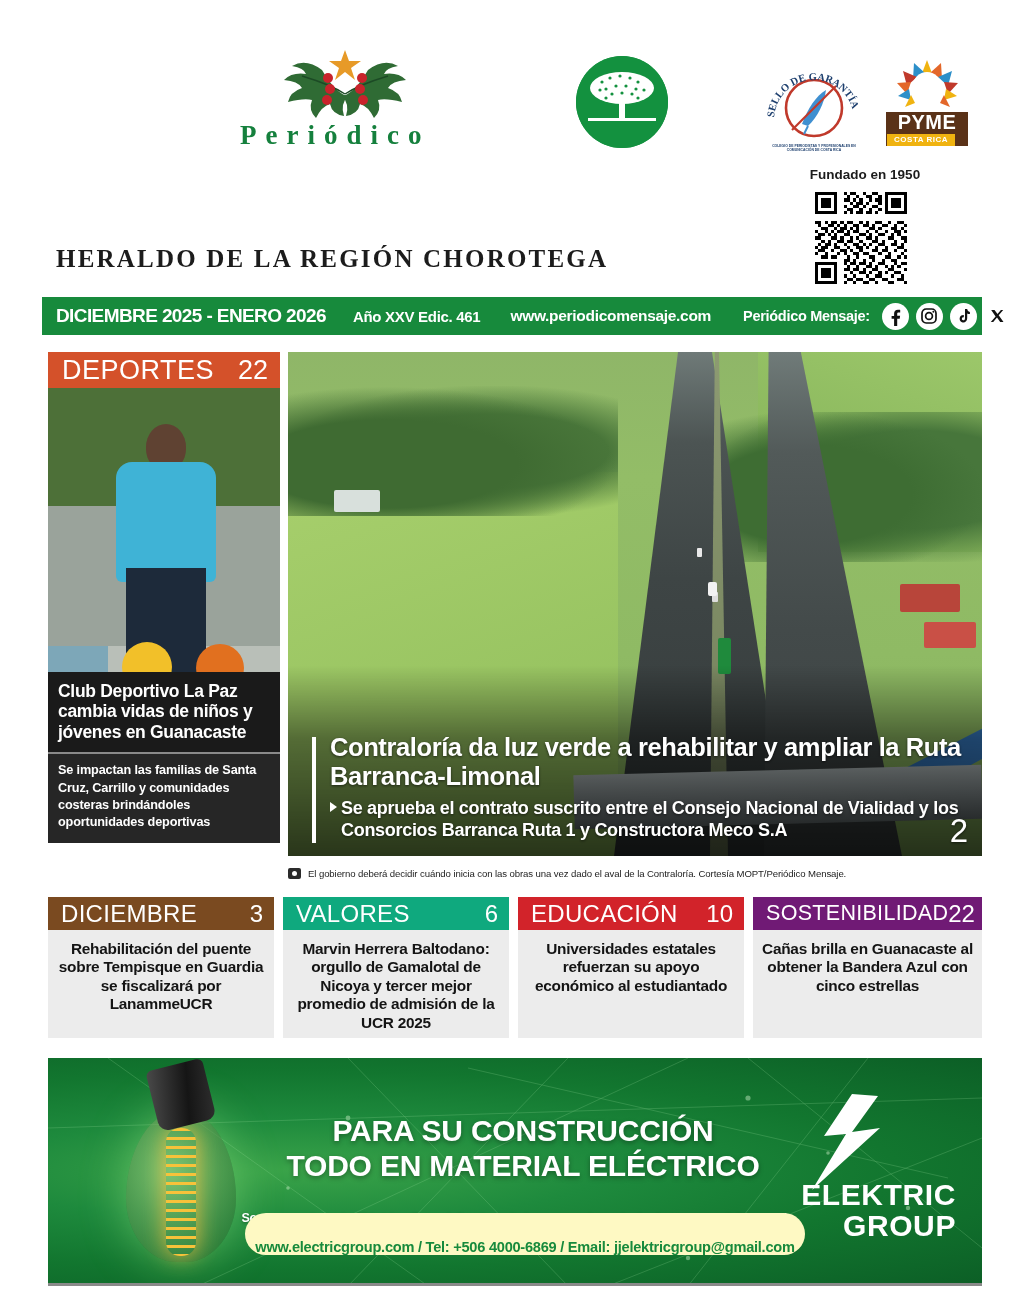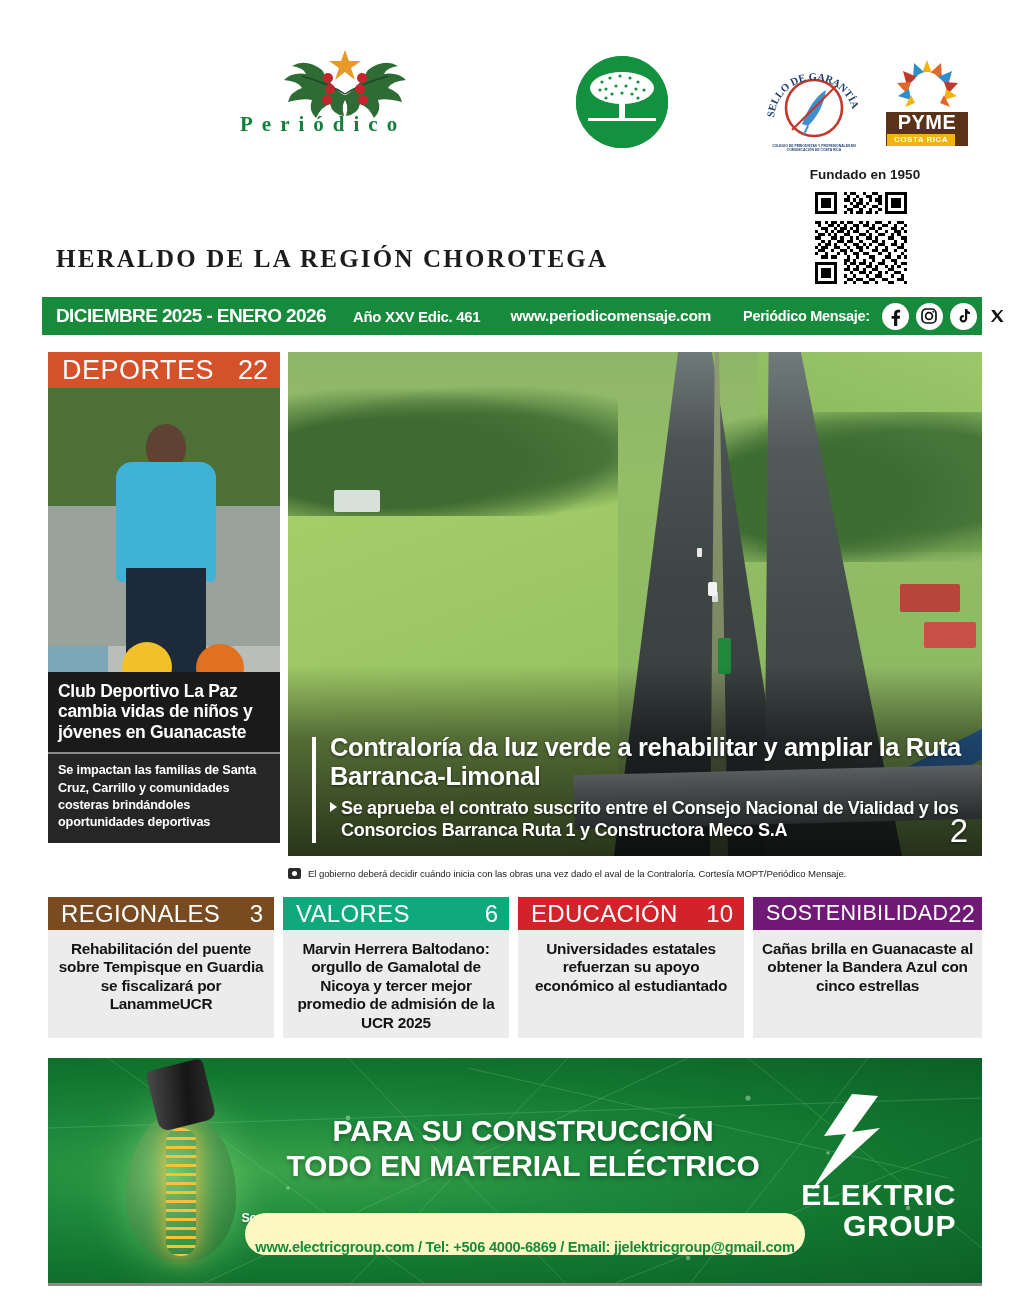--- a/index.html
+++ b/index.html
@@ -10,23 +10,23 @@
     overflow: hidden;
   }
   .page { position: relative; width: 1024px; height: 1308px; background: #fff; }
 
   
   .masthead { position: relative; height: 290px; }
 
   .holly { position: absolute; left: 230px; top: 48px; width: 230px; height: 70px; }
 
   .periodico-word {
-    position: absolute; left: 240px; top: 112px;
+    position: absolute; left: 240px; top: 120px;
     font-family: "Liberation Serif", serif;
-    font-size: 21px; font-weight: bold; color: #15803d;
+    font-size: 27px; font-weight: bold; color: #15803d;
     letter-spacing: 9px;
   }
 
   .mensaje-word {
     position: absolute; left: 55px; top: 116px;
     font-family: "Liberation Serif", serif;
     font-size: 125px; font-weight: bold; color: #1c1c1c;
     line-height: 0.95; letter-spacing: -2px;
   }
 
@@ -689,21 +689,21 @@
 
   <div class="hero-caption">
     <span class="cam-icon"></span>
     <span class="ct">El gobierno deberá decidir cuándo inicia con las obras una vez dado el aval de la Contraloría. Cortesía MOPT/Periódico Mensaje.</span>
   </div>
 
   <div class="boxes">
 
     <div class="box">
       <div class="box-bar" style="background:#7a4a20">
-        <span class="nm">REGIONALES</span>
+        <span class="nm">DICIEMBRE</span>
         <span class="pg">3</span>
       </div>
       <div class="box-body">
         <div class="t">Rehabilitación del puente sobre Tempisque en Guardia se fiscalizará por LanammeUCR</div>
       </div>
     </div>
 
     <div class="box">
       <div class="box-bar" style="background:#0fa97e">
         <span class="nm">VALORES</span>

